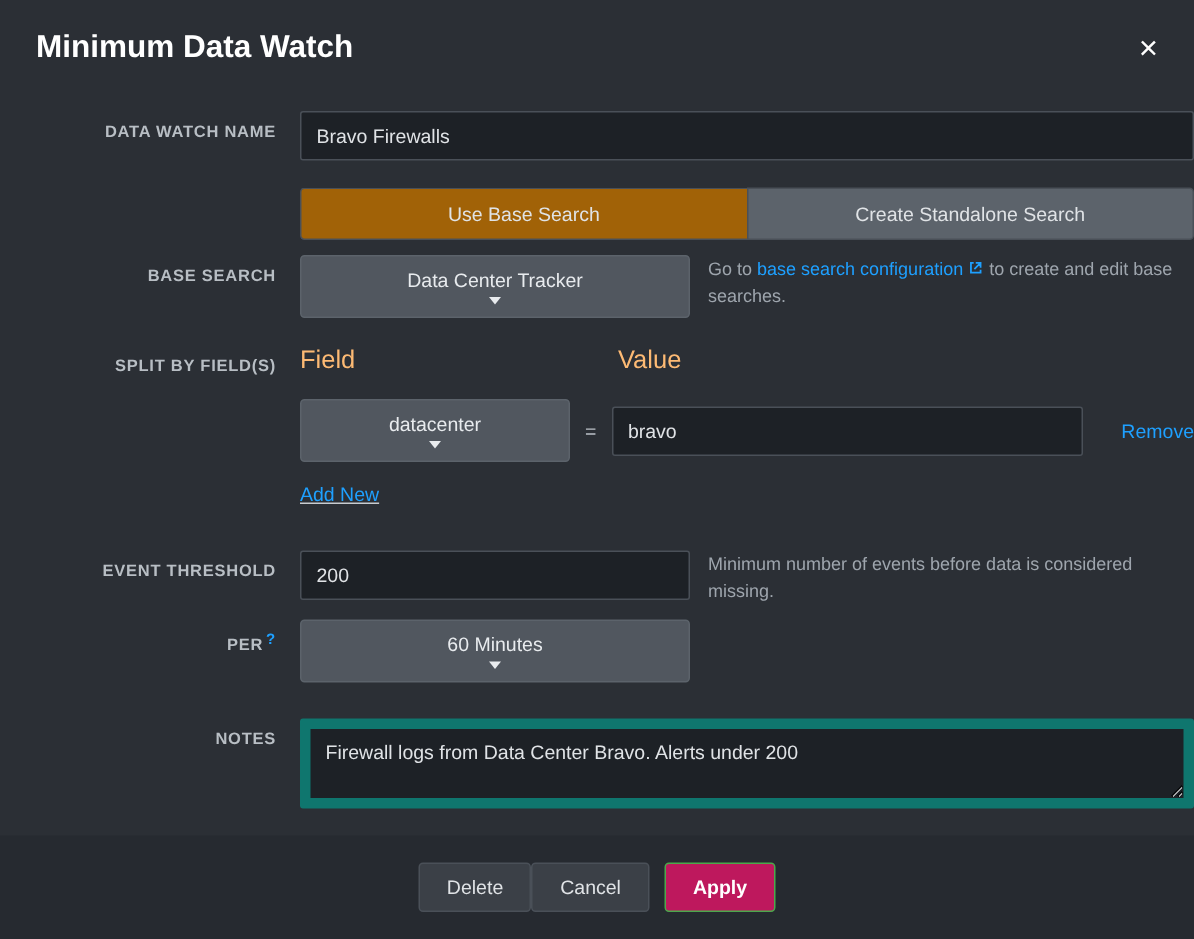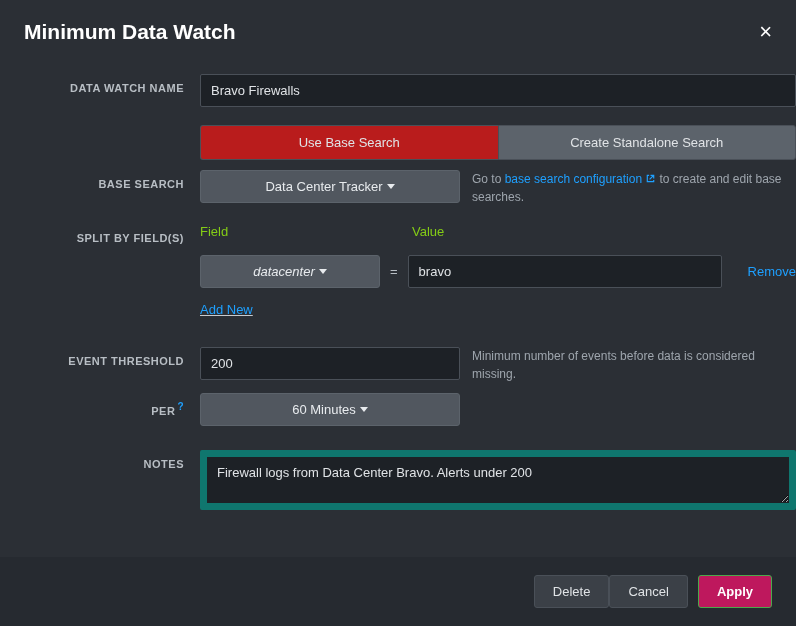--- a/index.html
+++ b/index.html
@@ -71,41 +71,42 @@
     .toggle-btn {
       flex: 1;
       padding: 9px 0;
       text-align: center;
       font-size: 13px;
       cursor: pointer;
       color: #e0e3e6;
       border: 1px solid #4a5058;
     }
     .toggle-left {
-      background: #b91c1c;
+      background: #a16207;
       border-radius: 3px 0 0 3px;
       border-right: none;
     }
     .toggle-right {
       background: #5c636b;
       border-radius: 0 3px 3px 0;
     }
     .dropdown {
       background: #51575f;
       border: 1px solid #5c636b;
       color: #e8ebee;
       padding: 8px 10px;
       font-size: 13px;
       border-radius: 3px;
       text-align: center;
       cursor: pointer;
       display: flex;
       align-items: center;
       justify-content: center;
       gap: 4px;
+      flex-direction: column;
     }
     .dropdown-narrow { width: 260px; display:inline-flex;}
     .caret {
       width: 0; height: 0;
       border-left: 4px solid transparent;
       border-right: 4px solid transparent;
       border-top: 5px solid #e8ebee;
     }
     .hint {
       font-size: 12px;
@@ -120,21 +121,21 @@
       vertical-align: -1px;
       margin-left: 3px;
     }
     .side-by-side {
       display: flex;
       gap: 12px;
       align-items: flex-start;
     }
     .sbs-left { width: 260px; }
     .sbs-right { flex: 1; }
-    .subhead { font-size: 13px; color: #84cc16; margin-bottom: 8px; }
+    .subhead { font-size: 17px; color: #fdba74; margin-bottom: 8px; }
     .split-row {
       display: flex;
       align-items: center;
       gap: 8px;
     }
     .eq { color: #b8bec4; padding: 0 2px;}
     .remove { color:#1ea0ff; font-size:13px; margin-left: 18px; cursor:pointer; white-space: nowrap;}
     .addnew { margin-top: 14px; text-decoration: underline; }
     .notes-area {
       width: 100%;
@@ -143,21 +144,21 @@
       border: 7px solid #0f766e;
       color: #e0e3e6;
       padding: 8px 10px;
       font-size: 13px;
       border-radius: 2px;
       resize: both;
       font-family: inherit;
     }
     .footer {
       display: flex;
-      justify-content: flex-end;
+      justify-content: center;
       align-items: center;
       padding: 18px 24px;
       background: #262a30;
     }
     .btn {
       padding: 8px 18px;
       font-size: 13px;
       border-radius: 3px;
       cursor: pointer;
       border: 1px solid #4a5058;
@@ -225,21 +226,21 @@
 
   <div class="row">
     <div class="label-col">SPLIT BY FIELD(S)</div>
     <div class="field-col">
       <div class="split-row" style="margin-bottom:8px;">
         <div style="width:180px;" class="subhead">Field</div>
         <div style="width:16px;"></div>
         <div class="subhead">Value</div>
       </div>
       <div class="split-row">
-        <div class="dropdown" style="width:180px;font-style:italic;">
+        <div class="dropdown" style="width:180px;">
           <span>datacenter</span>
           <span class="caret"></span>
         </div>
         <span class="eq">=</span>
         <input class="text-input" style="flex: 1 1 0%;" value="bravo">
         <span class="remove">Remove</span>
       </div>
       <div class="addnew"><span class="link">Add New</span></div>
     </div>
   </div>

